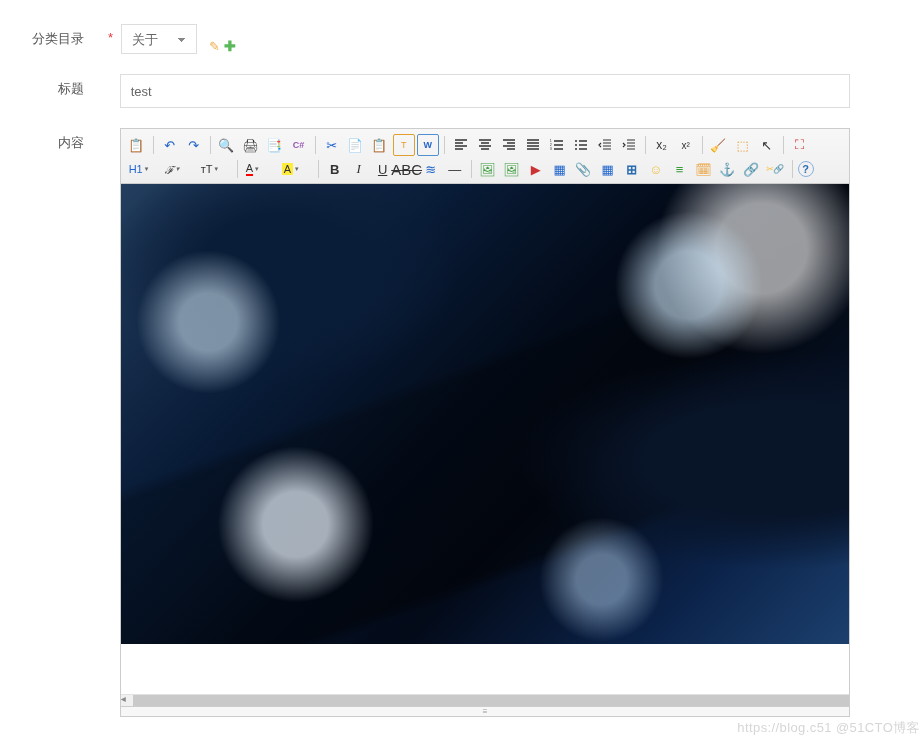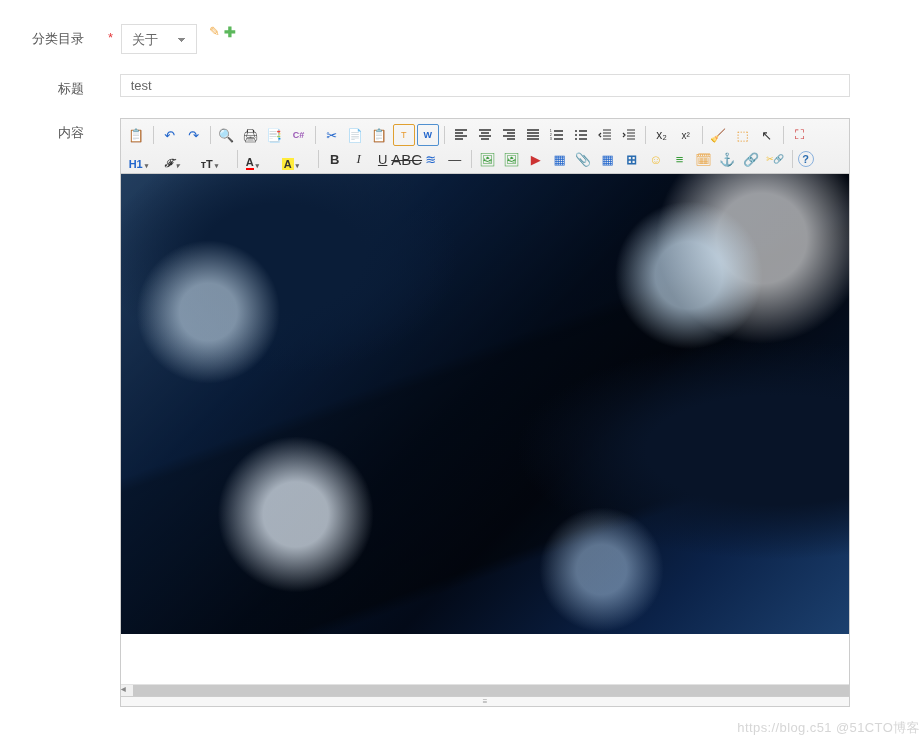--- a/index.html
+++ b/index.html
@@ -28,21 +28,21 @@
     .required {
       color: #e4393c;
       margin-left: 10px;
       margin-right: 8px;
       padding-top: 6px;
       flex-shrink: 0;
     }
     .form-control {
       flex: 1;
       display: flex;
-      align-items: flex-start;
+      align-items: flex-end;
     }
     select.category {
       border: 1px solid #ddd;
       background: #fff;
       padding: 6px 26px 6px 10px;
       font-size: 13px;
       color: #666;
       appearance: none;
       min-width: 76px;
       height: 30px;
@@ -64,21 +64,21 @@
       font-weight: bold;
       font-size: 14px;
     }
     input.title-input {
       flex: 1;
       max-width: 730px;
       border: 1px solid #ddd;
       padding: 8px 10px;
       font-size: 13px;
       color: #666;
-      height: 23px;
+      height: 34px;
     }
     .editor-wrap {
       flex: 1;
       max-width: 730px;
     }
     .editor {
       border: 1px solid #ccc;
     }
     .toolbar {
       background: linear-gradient(#f7f7f7, #efefef);
@@ -103,21 +103,21 @@
       color: #333;
       border-radius: 2px;
     }
     .tb-sep {
       width: 1px;
       height: 18px;
       background: #ccc;
       margin: 0 4px;
       display: inline-block;
     }
-    .tb-dd { width: 34px; justify-content: flex-start; padding-left: 3px; font-size: 11px; font-weight: bold; align-items: flex-end;}
+    .tb-dd { width: 34px; justify-content: flex-start; padding-left: 3px; font-size: 11px; font-weight: normal;}
     .tb-dd .caret { font-size: 7px; margin-left: 2px; color: #666;}
     .hi { background: #ffeb3b; padding: 0 2px; }
     .col-b { color: #2266cc; }
     .col-g { color: #3a9b3a; }
     .col-r { color: #cc3333; }
     .col-o { color: #e89a2e; }
     .col-y { color: #f0c040; }
     .col-p { color: #9b59b6; }
     .editor-content {
       height: 510px;

